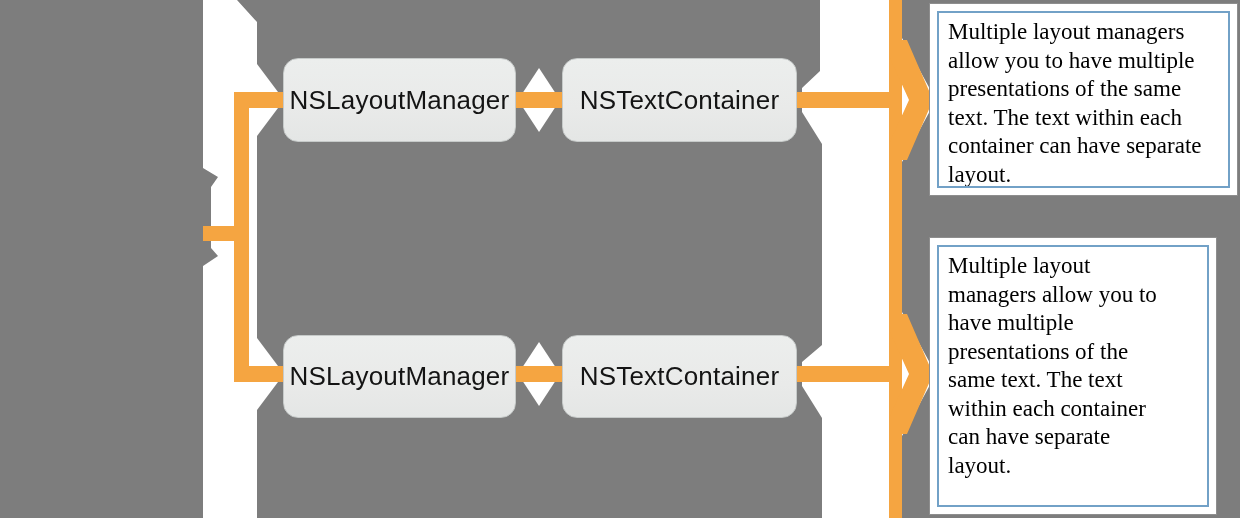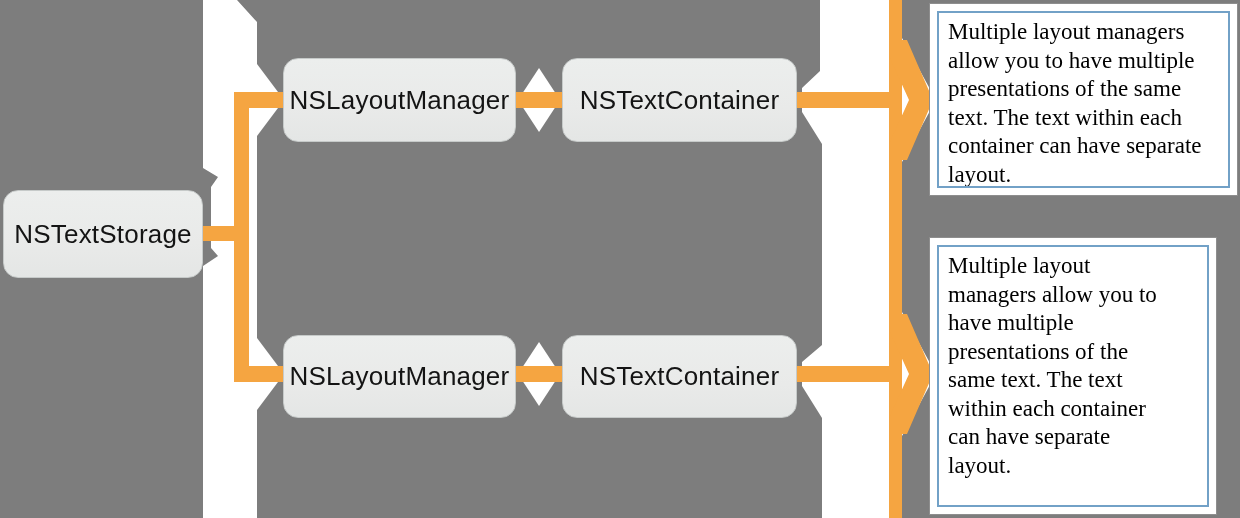--- a/index.html
+++ b/index.html
@@ -92,23 +92,20 @@
   <div class="abs orange" style="left:234px; top:366px; width:50px; height:16px;"></div>
   <div class="abs orange" style="left:203px; top:226px; width:46px; height:15px;"></div>
   <div class="abs orange" style="left:516px; top:92px;  width:47px; height:16px;"></div>
   <div class="abs orange" style="left:516px; top:366px; width:47px; height:16px;"></div>
   <div class="abs orange" style="left:797px; top:92px;  width:92px; height:16px;"></div>
   <div class="abs orange" style="left:797px; top:366px; width:92px; height:16px;"></div>
   <div class="abs orange" style="left:889px; top:0;     width:13px; height:518px;"></div>
   <div class="chevron" id="arrowhead-top-icon"></div>
   <div class="chevron" id="arrowhead-bottom-icon"></div>
 
-  <div class="node" style="left:3px;   top:190px; width:200px; height:88px;">
-    <span>NSTextStorage</span>
-  </div>
   <div class="node" style="left:283px; top:58px;  width:233px; height:84px;">
     <span>NSLayoutManager</span>
   </div>
   <div class="node" style="left:562px; top:58px;  width:235px; height:84px;">
     <span>NSTextContainer</span>
   </div>
   <div class="node" style="left:283px; top:335px; width:233px; height:83px;">
     <span>NSLayoutManager</span>
   </div>
   <div class="node" style="left:562px; top:335px; width:235px; height:83px;">

